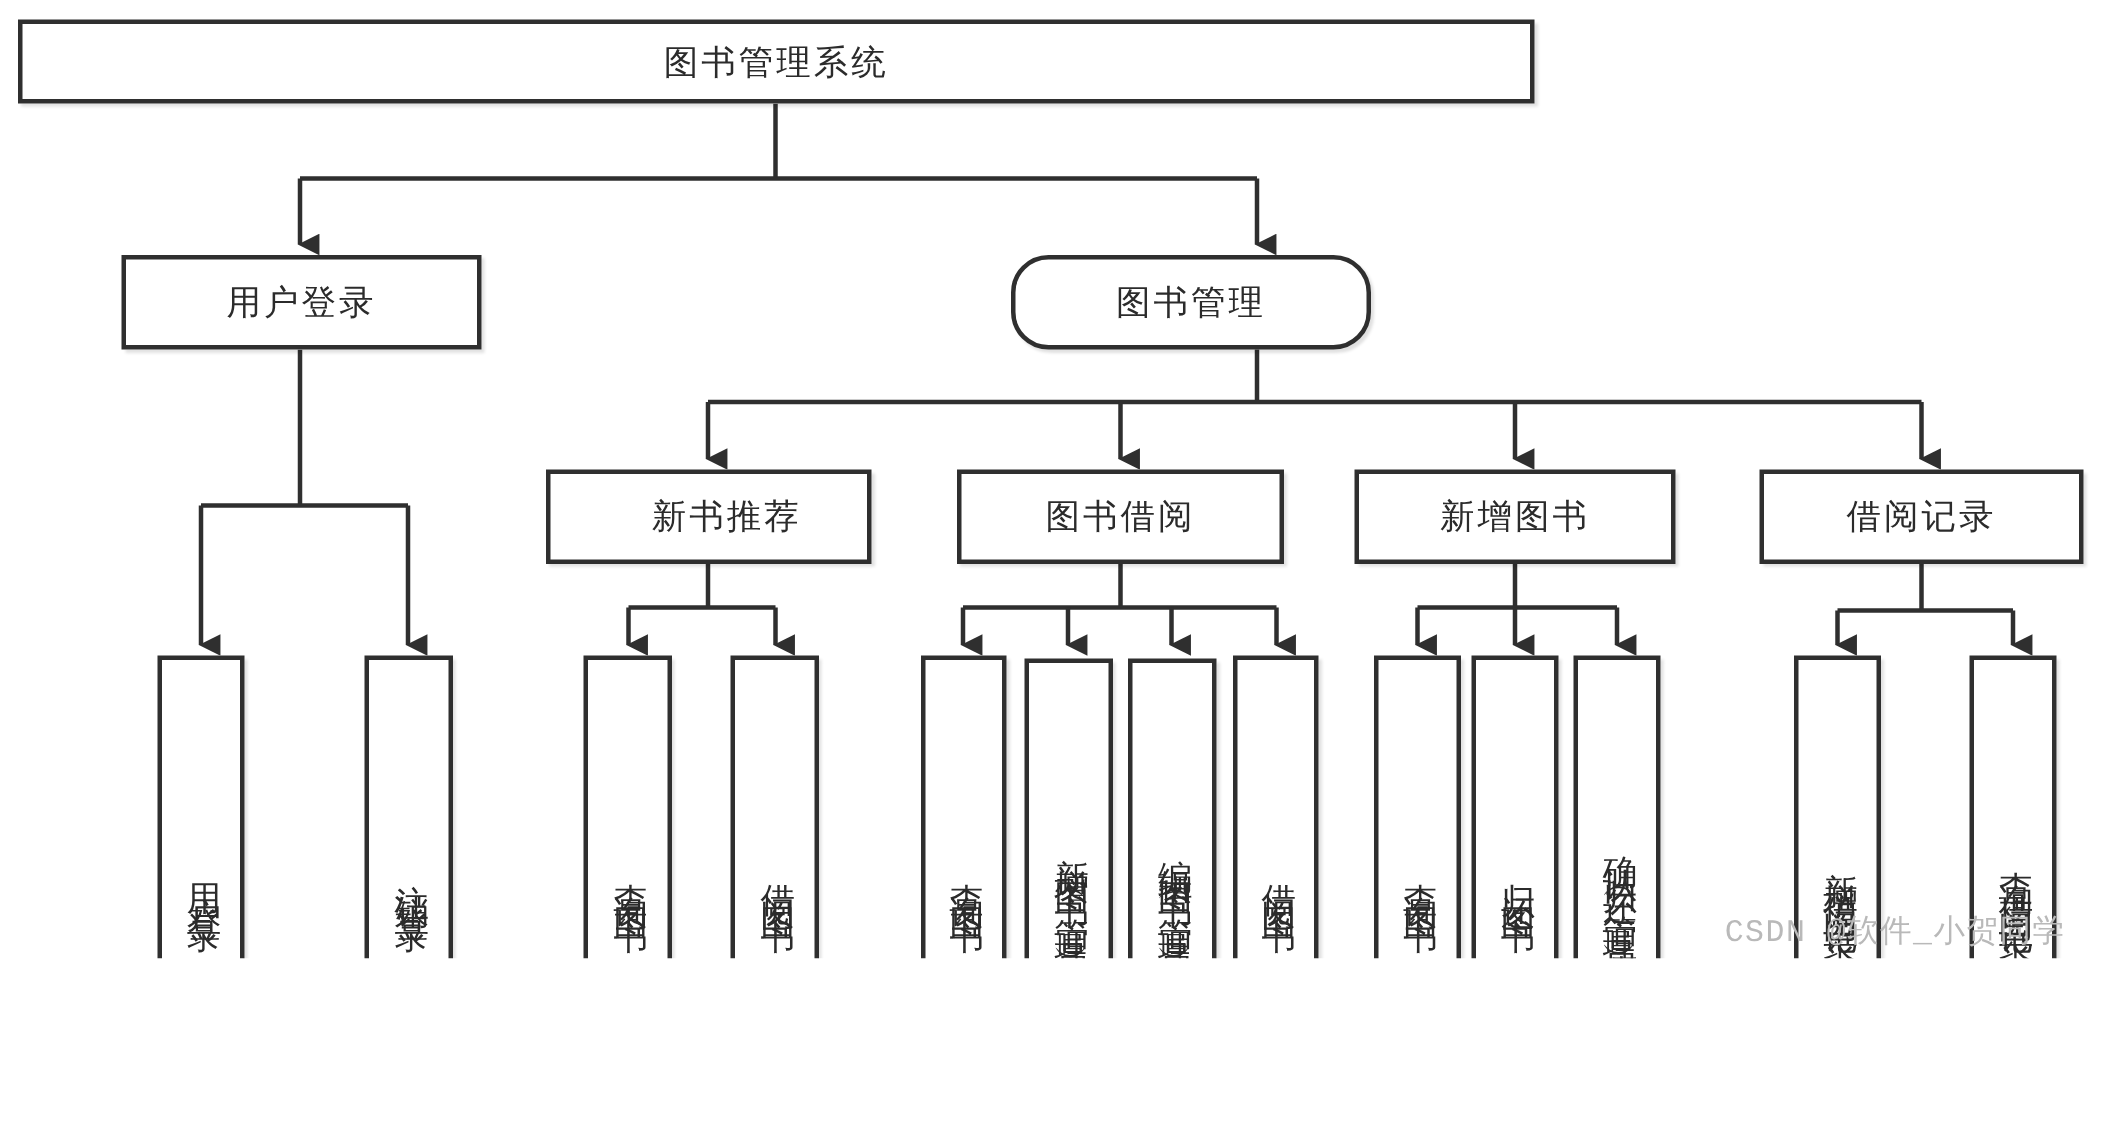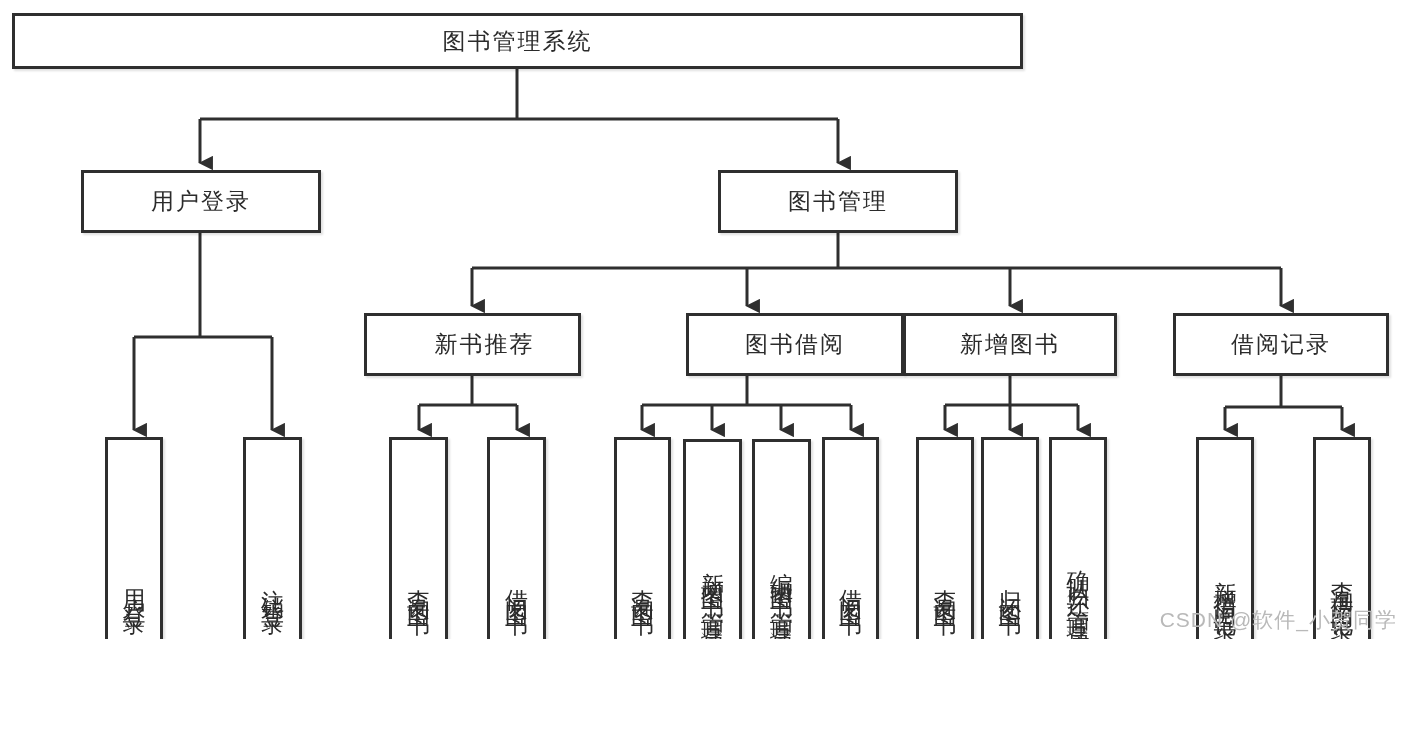--- a/index.html
+++ b/index.html
@@ -7,21 +7,21 @@
     --box-fill:#ffffff;
     --text:#2b2b2b;
     --watermark:#b9b9b9;
     --bg:#ffffff;
   }
   html,body{margin:0;padding:0;background:var(--bg);}
   .canvas{
     position:relative;
     width:1405px;height:639px;
     background:var(--bg);
-    font-family:Liberation Sans, sans-serif;
+    font-family:Liberation Mono, monospace;
     overflow:hidden;
   }
   .connector{position:absolute;left:0;top:0;z-index:1;}
   .connector path, .connector line{stroke:var(--line);stroke-width:3;fill:none;}
   .connector .arrowhead{fill:var(--line);stroke:none;}
   .node{
     position:absolute;
     box-sizing:border-box;
     background:var(--box-fill);
     border:3px solid var(--line);
@@ -36,21 +36,21 @@
   .vnode{
     writing-mode:vertical-lr;
     text-orientation:mixed;
     letter-spacing:8px;
     font-size:23px;
     line-height:1;
     white-space:nowrap;
   }
   .watermark{
     position:absolute;
-    right:8px;bottom:5px;
+    right:28px;bottom:5px;
     font-size:21px;
     color:var(--watermark);
     letter-spacing:1px;
     z-index:10;
     pointer-events:none;
     margin-left:17px;
   }
 </style>
 </head>
 <body>
@@ -119,28 +119,28 @@
     </g>
   </svg>
 
   <div class="node" style="left:12px;top:13px;width:1011px;height:56px;">
     <span>图书管理系统</span>
   </div>
 
   <div class="node" style="left:81px;top:170px;width:240px;height:63px;">
     <span>用户登录</span>
   </div>
-  <div class="node" style="left:718px;top:170px;width:240px;height:63px;">
+  <div class="node" style="left:674px;top:170px;width:240px;height:63px;border-radius:25px;">
     <span>图书管理</span>
   </div>
 
   <div class="node" style="left:364px;top:313px;width:217px;height:63px;padding-left:24px;">
     <span>新书推荐</span>
   </div>
-  <div class="node" style="left:638px;top:313px;width:218px;height:63px;margin-left:48px;">
+  <div class="node" style="left:638px;top:313px;width:218px;height:63px;">
     <span>图书借阅</span>
   </div>
   <div class="node" style="left:903px;top:313px;width:214px;height:63px;">
     <span>新增图书</span>
   </div>
   <div class="node" style="left:1173px;top:313px;width:216px;height:63px;">
     <span>借阅记录</span>
   </div>
 
   <div class="node vnode" style="left:105px;top:437px;width:58px;height:299px;">

